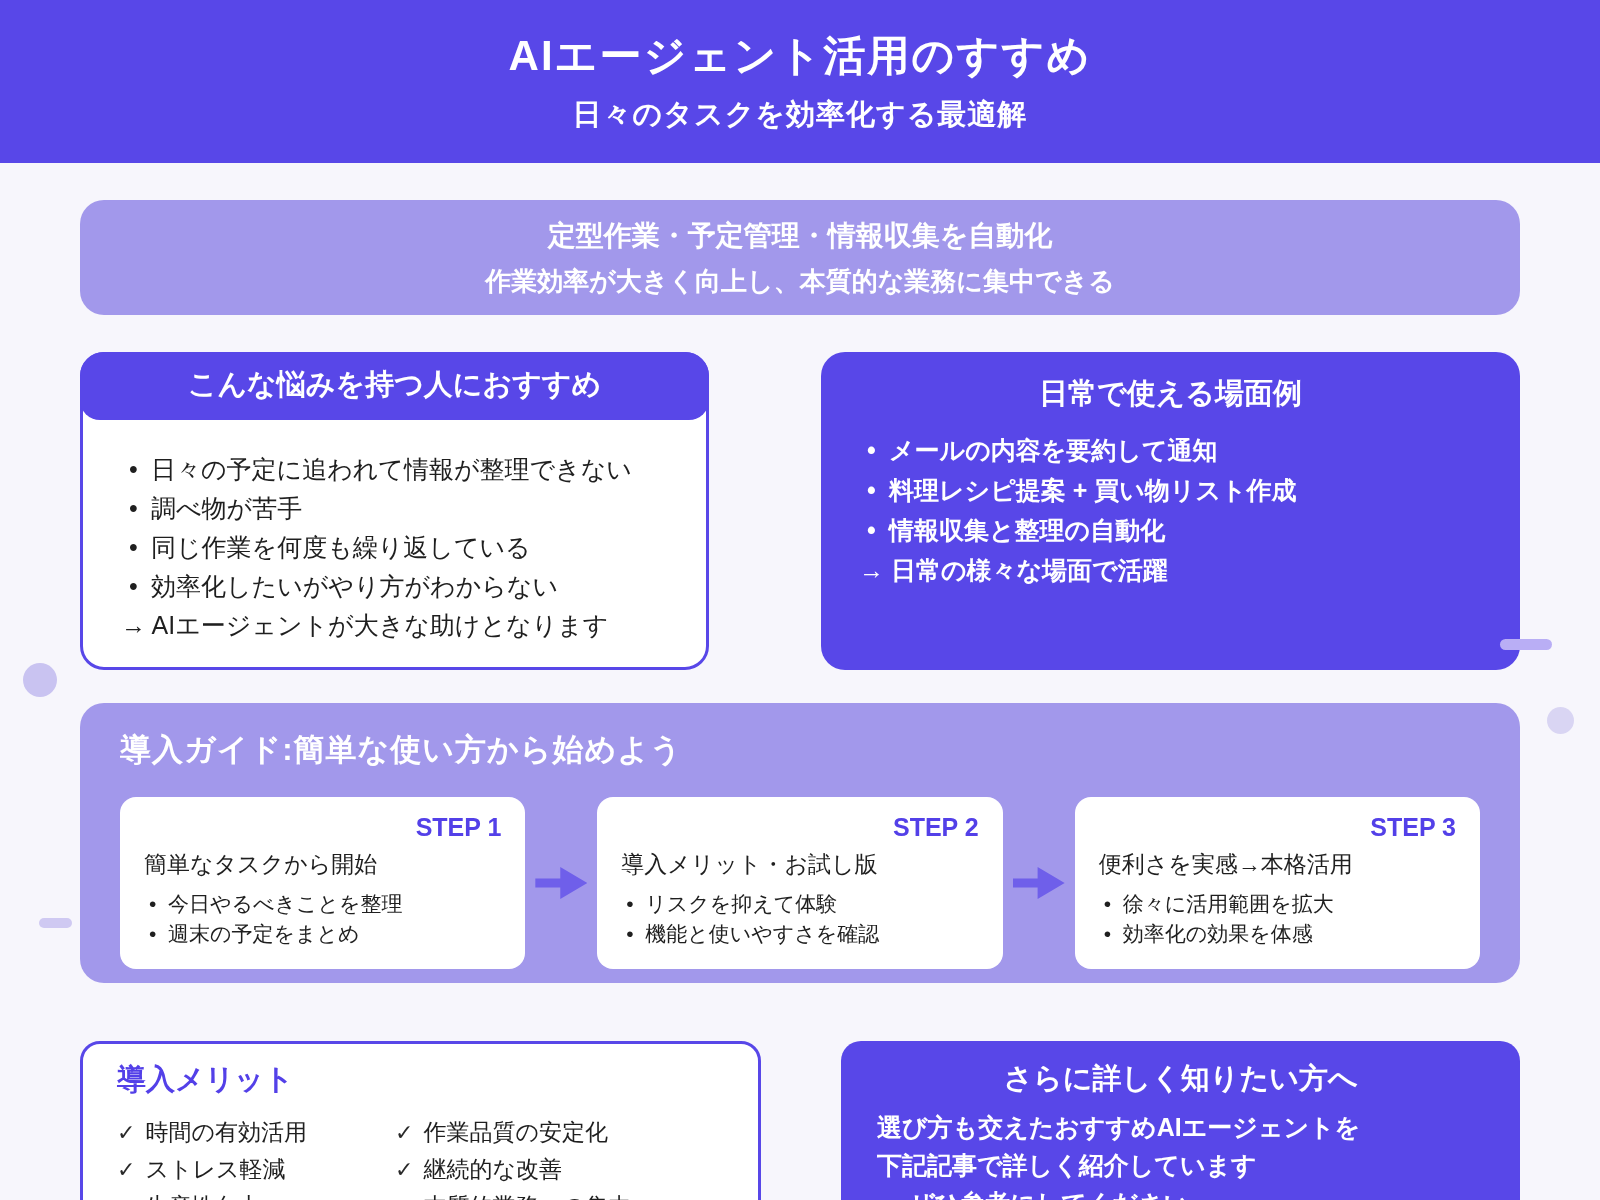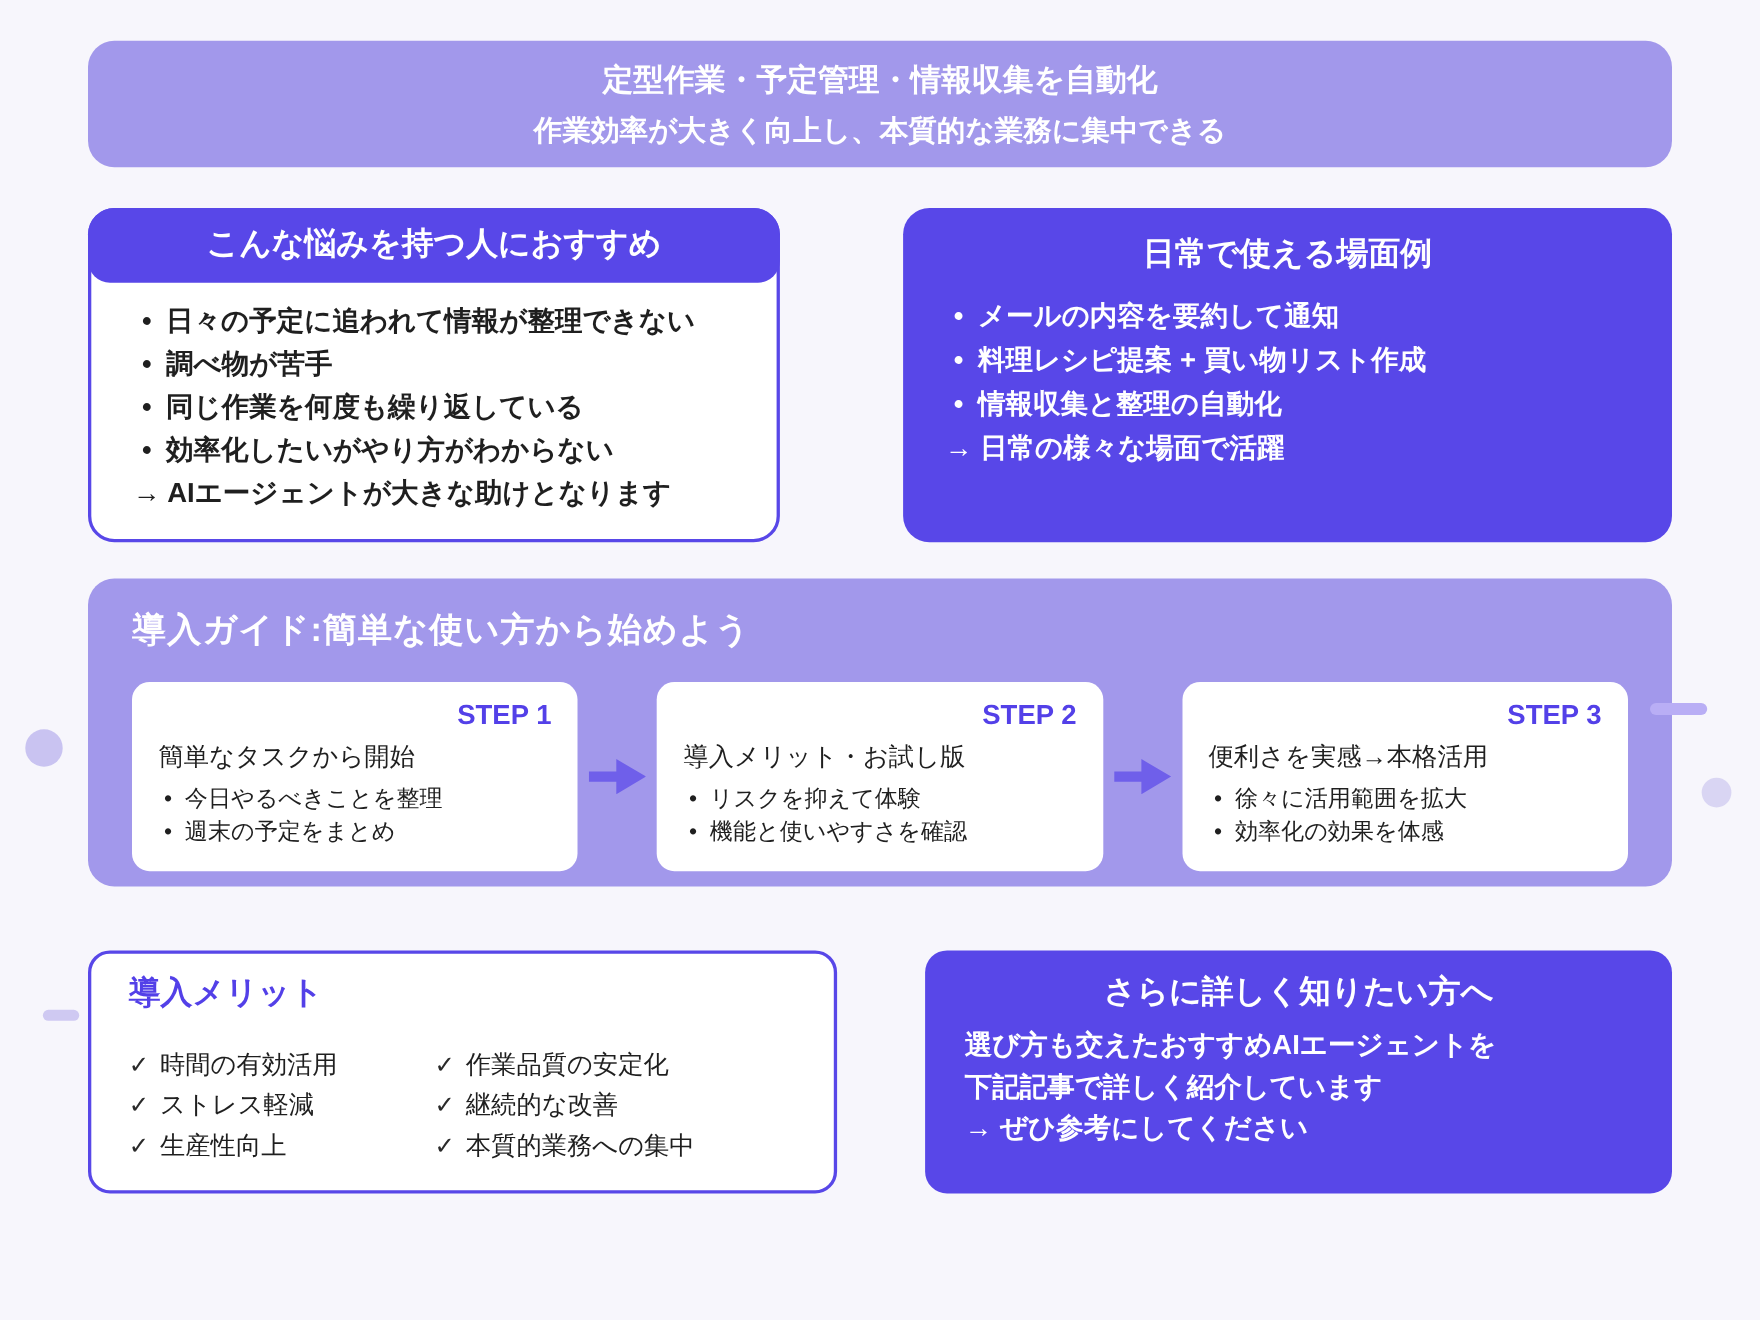--- a/index.html
+++ b/index.html
@@ -31,21 +31,21 @@
   
   .cards-row { margin-top:37px; display:flex; gap:112px; align-items:stretch; }
   .card { flex:1; border-radius:24px; }
 
   .pain-card { background:#fff; border:3px solid #5847E8; }
   .pain-header {
     background:#5847E8; color:#fff; text-align:center;
     font-size:29px; font-weight:bold; padding:13px 0 15px;
     margin:-3px -3px 0 -3px; border-radius:24px 24px 20px 20px;
   }
-  .pain-body { padding:16px 38px 22px;font-weight:bold; }
+  .pain-body { padding:30px 38px 22px; }
   .bullet-list { list-style:none; }
   .bullet-list li {
     position:relative; padding-left:30px; font-size:25px; line-height:39px;
   }
   .bullet-list li::before { content:"•"; position:absolute; left:8px; }
   .takeaway { font-size:25px; line-height:39px; }
 
   .usecase-card { background:#5847E8; color:#fff; padding:22px 38px; }
   .usecase-title { text-align:center; font-size:29px; font-weight:bold; margin-bottom:16px; }
   .usecase-card .bullet-list li { font-weight:bold; line-height:40px; }
@@ -64,21 +64,21 @@
   .step-card .bullet-list li { font-size:21px; line-height:30px; padding-left:24px; }
   .step-card .bullet-list li::before { left:5px; }
   .step-arrow {
     flex:none; width:52px; height:42px; margin:0 10px; background:#6F5FEA;
     clip-path:polygon(0 39%, 48% 39%, 48% 12%, 100% 50%, 48% 88%, 48% 61%, 0 61%);
   }
 
   
   .bottom-row { margin-top:58px; display:flex; gap:80px; align-items:stretch; }
   .merit-card { background:#fff; border:3px solid #5847E8; border-radius:20px; padding:16px 34px 22px; }
-  .merit-title { color:#5340E8; font-size:29px; font-weight:bold; margin-bottom:26px; }
+  .merit-title { color:#5340E8; font-size:29px; font-weight:bold; margin-bottom:14px; }
   .merit-grid { display:flex; }
   .merit-col { list-style:none; }
   .merit-col.first { width:278px; }
   .merit-col li { display:flex; align-items:baseline; font-size:23px; line-height:37px; }
   .check { margin-right:10px; font-size:22px; color:#2a2a2a; }
 
   .cta-card { background:#5847E8; border-radius:20px; color:#fff; padding:18px 36px 20px; }
   .cta-title { text-align:center; font-size:29px; font-weight:bold; margin-bottom:9px; }
   .cta-line { font-size:25px; font-weight:bold; line-height:38px; }
 
@@ -87,20 +87,24 @@
   .deco-circle-left { left:23px; top:663px; width:34px; height:34px; border-radius:50%; background:#C9C3F1; }
   .deco-circle-right { left:1547px; top:707px; width:27px; height:27px; border-radius:50%; background:#D9D5F3; }
   .deco-dash-right { left:1500px; top:639px; width:52px; height:11px; border-radius:6px; background:#B9AEF5; }
   .deco-dash-left { left:39px; top:918px; width:33px; height:10px; border-radius:5px; background:#CFC9F2; }
 </style>
 </head>
 <body>
 
 <div class="page">
 
+  <header class="header">
+    <div class="header-title">AIエージェント活用のすすめ</div>
+    <div class="header-subtitle">日々のタスクを効率化する最適解</div>
+  </header>
 
   <div class="content">
 
     <section class="banner">
       <div class="banner-title">定型作業・予定管理・情報収集を自動化</div>
       <div class="banner-subtitle">作業効率が大きく向上し、本質的な業務に集中できる</div>
     </section>
 
     <div class="cards-row">
 

